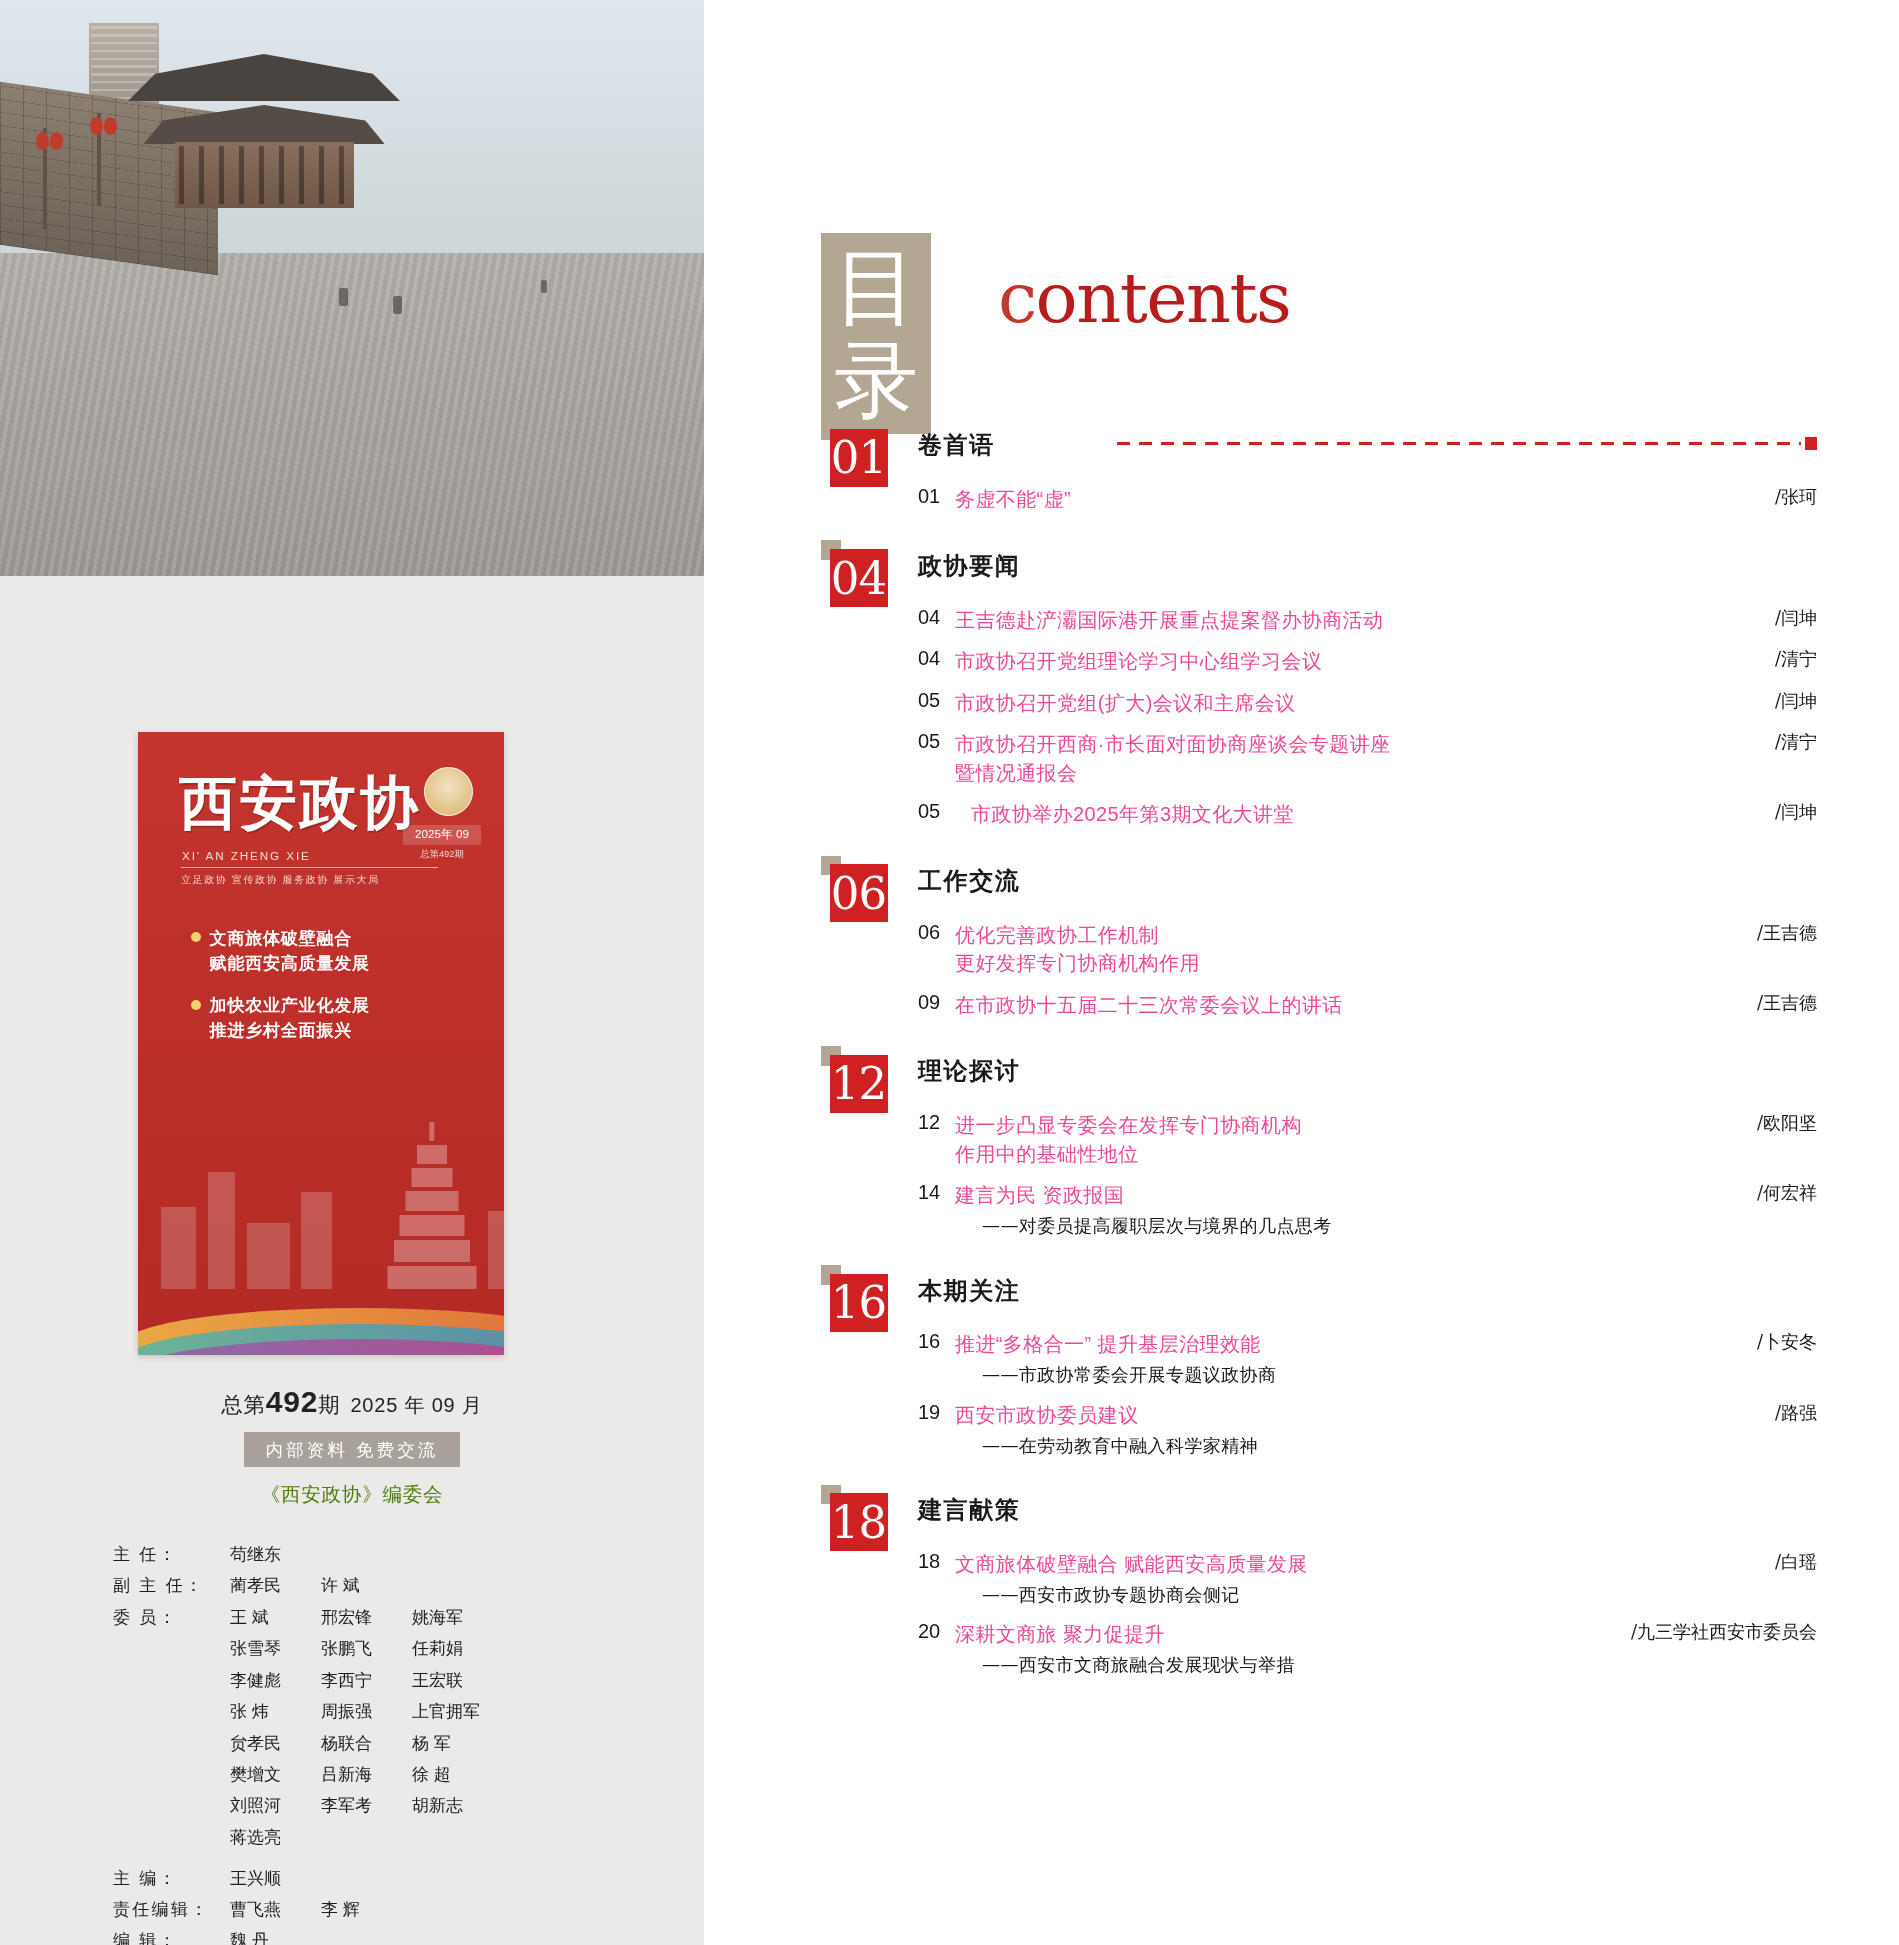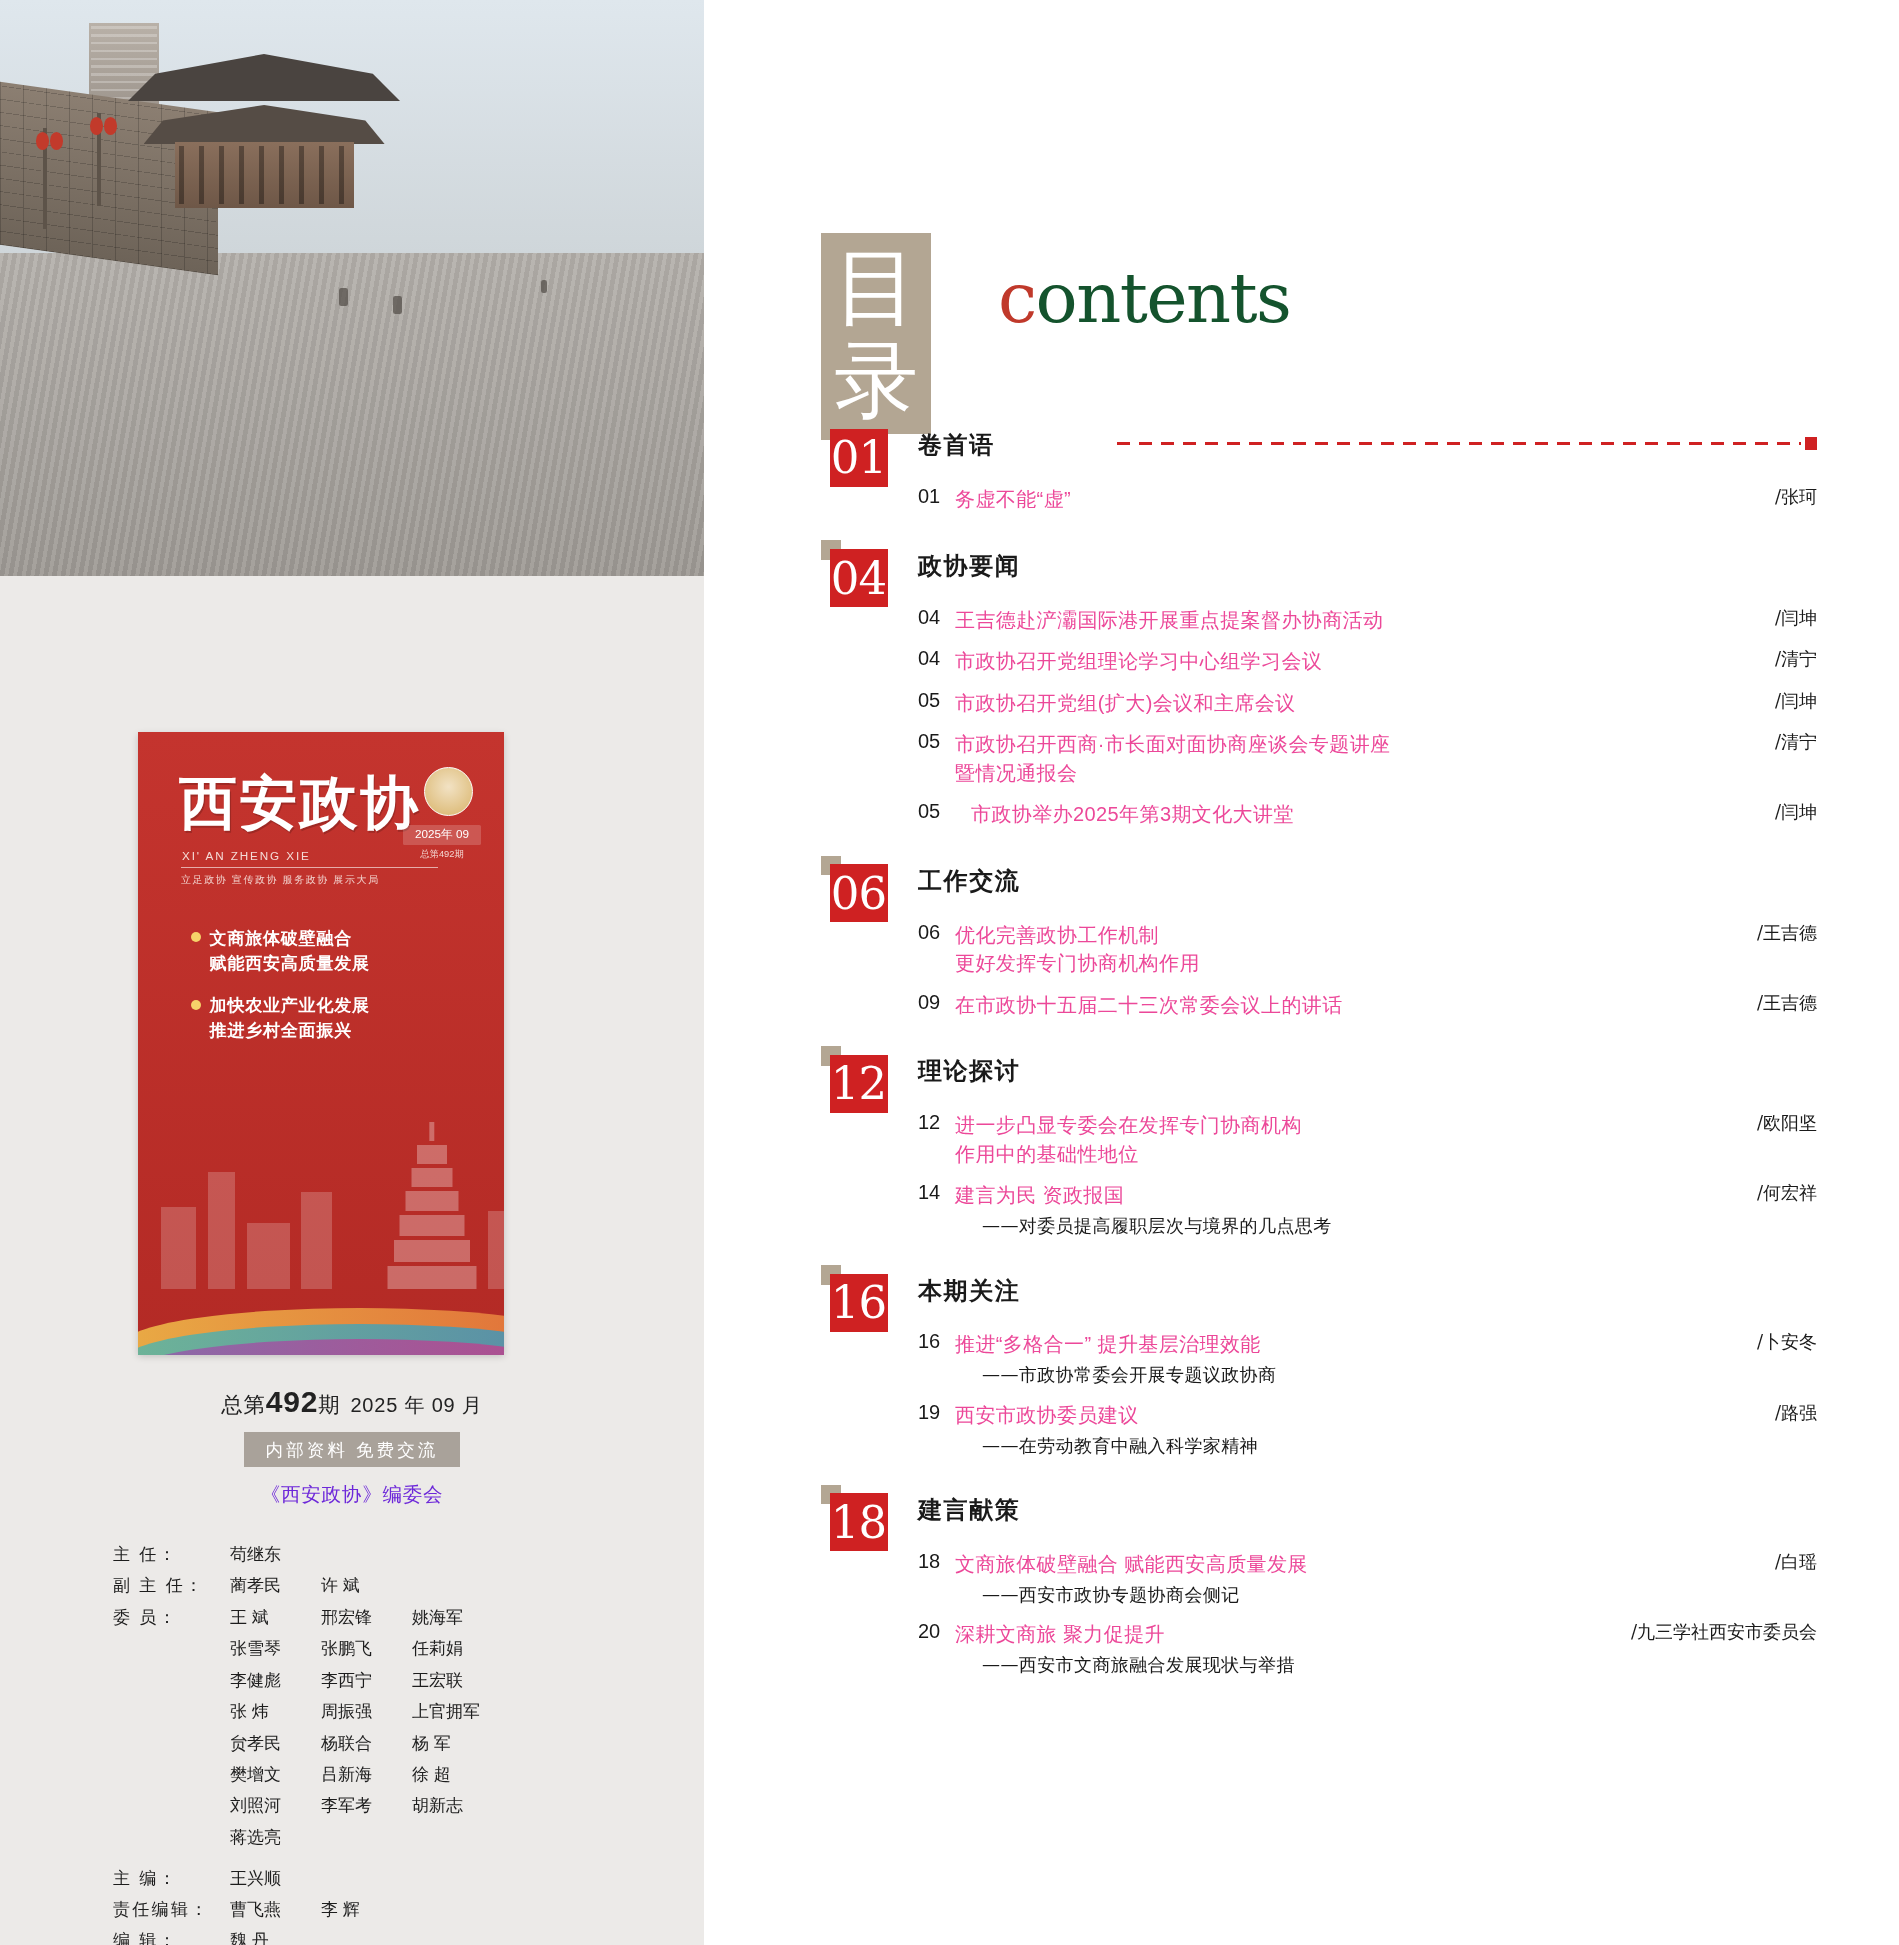--- a/index.html
+++ b/index.html
@@ -80,40 +80,40 @@
   .cty{position:absolute;bottom:66px;background:rgba(255,255,255,.20);}
   .pagoda{position:absolute;bottom:66px;left:249px;width:89px;height:167px;}
   .pagoda i{position:absolute;left:50%;transform:translateX(-50%);background:rgba(255,255,255,.30);}
   .wave{position:absolute;left:-15.6px;width:475px;height:74px;border-radius:50%;opacity:.85;}
   #cover-meta{position:absolute;left:0;top:1385px;width:704px;text-align:center;}
   .meta-issue{font-size:21.4px;color:#222;letter-spacing:0.8px;}
   .meta-issue b{font-size:30px;}
   .meta-issue span.date{font-size:20px;margin-left:10px;}
   .meta-band{display:inline-block;margin-top:13.2px;background:#a9a29a;color:#fff;
     font-size:17.5px;letter-spacing:3.1px;padding:5.4px 22px;}
-  .meta-editor{margin-top:14px;font-size:19.5px;color:#6d28d9;letter-spacing:0.8px;}
+  .meta-editor{margin-top:14px;font-size:19.5px;color:#4d7c0f;letter-spacing:0.8px;}
 
   #masthead{position:absolute;left:113px;top:1541px;width:494px;font-size:17px;color:#1d1d1d;line-height:1.62;}
   .mh-row{display:flex;margin-bottom:3.9px;}
   .mh-label{width:117px;flex:none;letter-spacing:2.3px;}
   .mh-value{flex:1;}
   .mh-value span{display:inline-block;min-width:91px;}
   .mh-value span:last-child{min-width:0;}
 
   
   #right-column{position:absolute;left:704px;top:0;width:1195px;height:2549px;background:#fff;}
   #toc-header{position:absolute;left:117px;top:233px;}
   .toc-cn{position:absolute;left:0;top:0;background:#b3a693;color:#fff;
     font-family:"DejaVu Serif","Liberation Serif",serif;
     font-size:84px;line-height:93px;padding:7.8px 11.7px 7px 13.2px;letter-spacing:1.6px;}
   .toc-en{position:absolute;left:177px;top:24px;
     font-family:"DejaVu Serif","Liberation Serif",serif;
     font-size:70px;letter-spacing:-1.6px;}
   .toc-en .c{color:#c0392b;}
-  .toc-en .rest{color:#14532d;text-align:center;}
+  .toc-en .rest{color:#b91c1c;text-align:center;}
 
   #toc-list{position:absolute;left:117px;top:420px;width:996px;}
   .section{position:relative;margin-bottom:27px;}
   .sec-head{position:relative;height:62px;}
   .sec-num-shadow{position:absolute;left:0;top:0;width:19.5px;height:19.5px;background:#b3a693;}
   .sec-num{position:absolute;left:8.6px;top:8.6px;width:58px;height:58px;background:#cf2122;
     color:#fff;font-family:"DejaVu Serif","Liberation Serif",serif;font-size:45px;
     display:flex;align-items:center;justify-content:center;letter-spacing:-0.8px;}
   .sec-title{position:absolute;left:97px;top:9.3px;font-size:24px;font-weight:bold;color:#1a1a1a;letter-spacing:1.6px;}
   .sec-dots{position:absolute;left:296px;top:22px;right:15.6px;height:3.1px;

